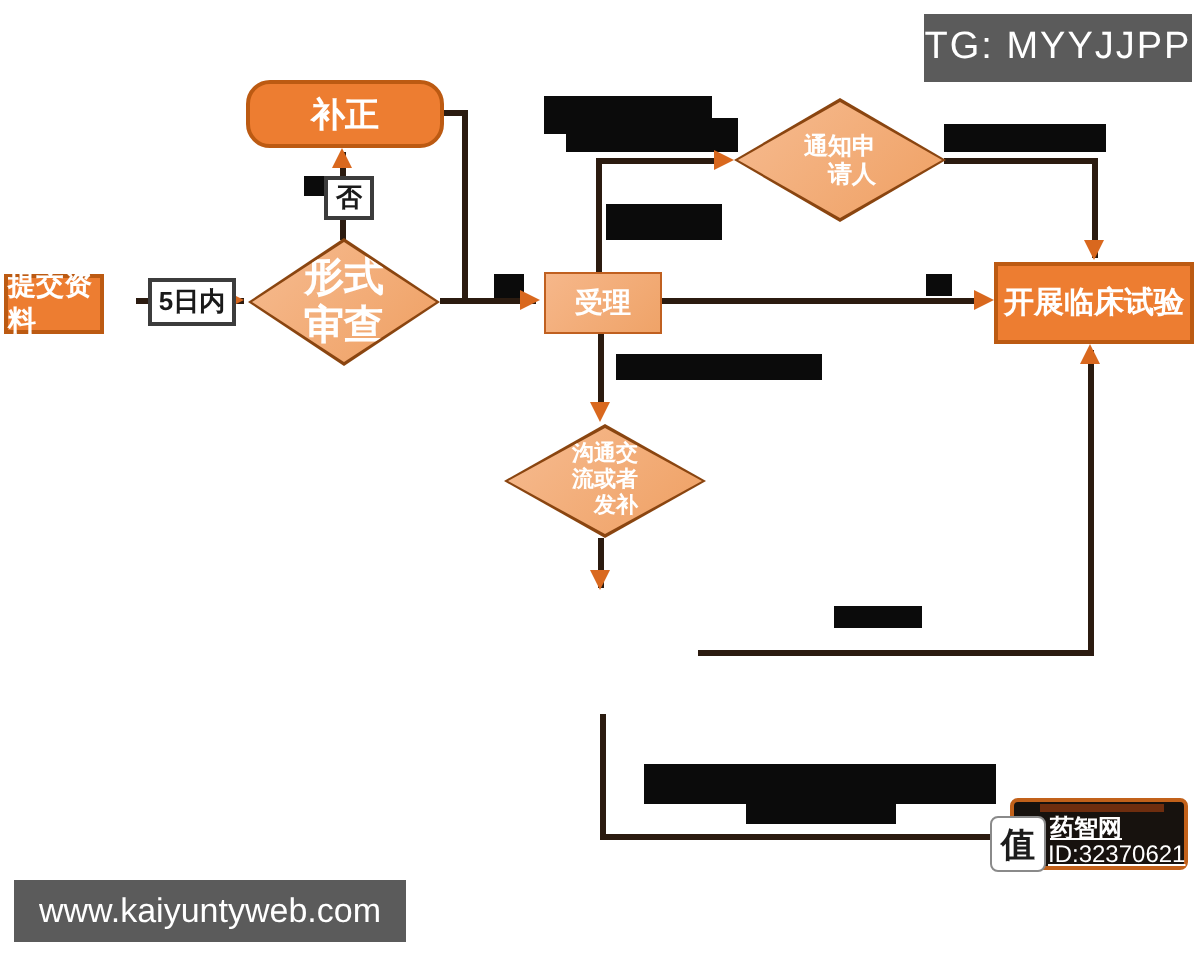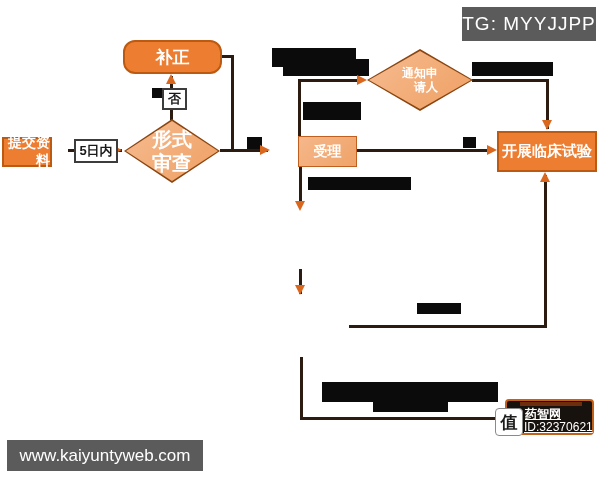--- a/index.html
+++ b/index.html
@@ -1,23 +1,23 @@
 <!DOCTYPE html>
 <html><head>
 <meta charset="utf-8">
 <style>
   html,body{margin:0;padding:0;}
   body{font-family:"Liberation Sans", sans-serif;}
   #canvas{position:relative;width:600px;height:480px;background:#ffffff;overflow:hidden;}
   .abs{position:absolute;}
   
   .node{display:flex;align-items:center;justify-content:center;color:#fff;font-weight:bold;
-        text-align:right;box-sizing:border-box;}
+        text-align:left;box-sizing:border-box;}
   .orange-box{background:#ED7D31;border:2px solid #BC5A12;}
-  .peach-box{background:linear-gradient(135deg,#F6B78A,#EFA368);border:1.5px solid #C06020;margin-left:26px;}
+  .peach-box{background:linear-gradient(135deg,#F6B78A,#EFA368);border:1.5px solid #C06020;}
   .rounded{border-radius:12px;}
   
   .diamond{position:absolute;}
   .d-border,.d-fill{position:absolute;clip-path:polygon(50% 0,100% 50%,50% 100%,0 50%);}
   .d-border{inset:0;background:#8A4510;}
   .d-fill{inset:2px;display:flex;align-items:center;justify-content:center;}
   .d-peach{background:linear-gradient(135deg,#F6BB90,#EFA063);}
   .d-orange{background:linear-gradient(135deg,#F08A40,#E97526);}
   .d-label{white-space:pre-line;text-align:right;color:#fff;font-weight:bold;line-height:1.2;}
   
@@ -108,20 +108,28 @@
     <div class="d-fill d-peach">
       <span class="d-label" style="font-size:12px">通知申
 请人</span>
     </div>
   </div>
 
   <div class="abs node orange-box" style="left:497px;top:131px;width:100px;height:41px;font-size:15px">
     <span>开展临床试验</span>
   </div>
 
+  <div class="diamond" style="left:252px;top:212px;width:101px;height:57px">
+    <div class="d-border"></div>
+    <div class="d-fill d-peach">
+      <span class="d-label" style="font-size:11px">沟通交
+流或者
+发补</span>
+    </div>
+  </div>
 
 
   <div class="abs label-box" style="left:74px;top:139px;width:44px;height:24px;font-size:13px">
     <span>5日内</span>
   </div>
 
   <div class="abs label-box" style="left:162px;top:88px;width:25px;height:22px;font-size:13px">
     <span>否</span>
   </div>
 

